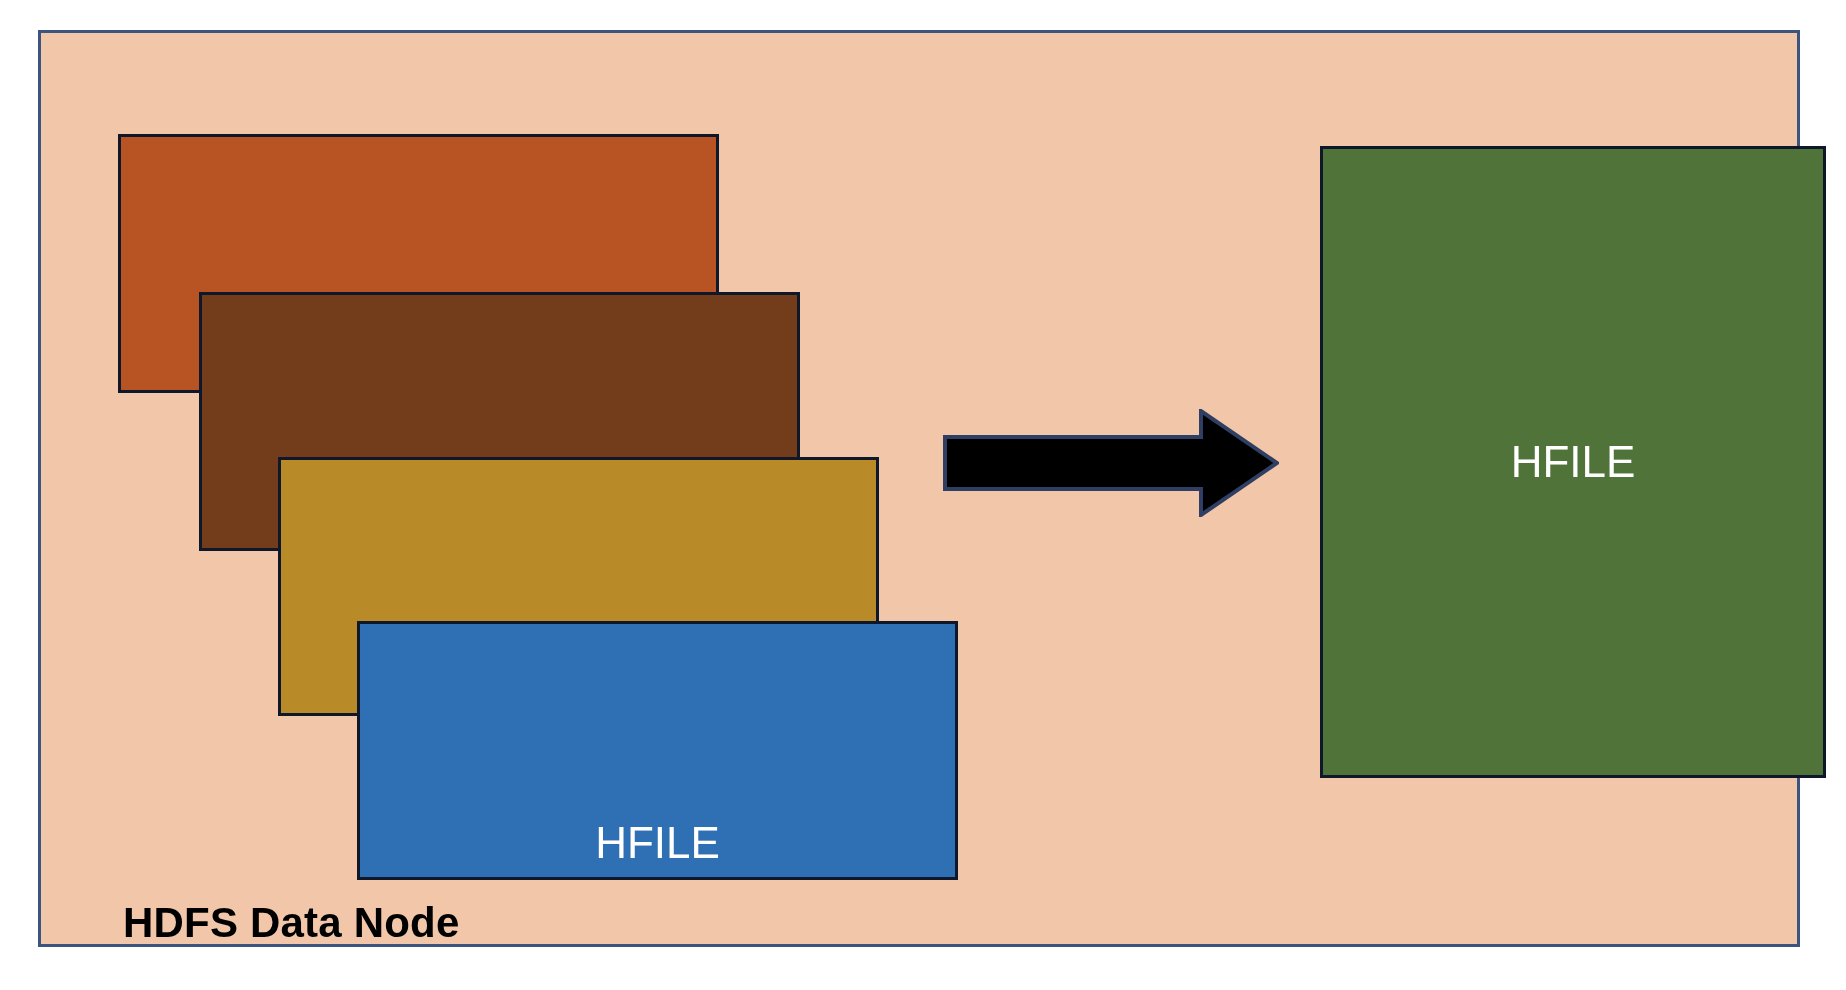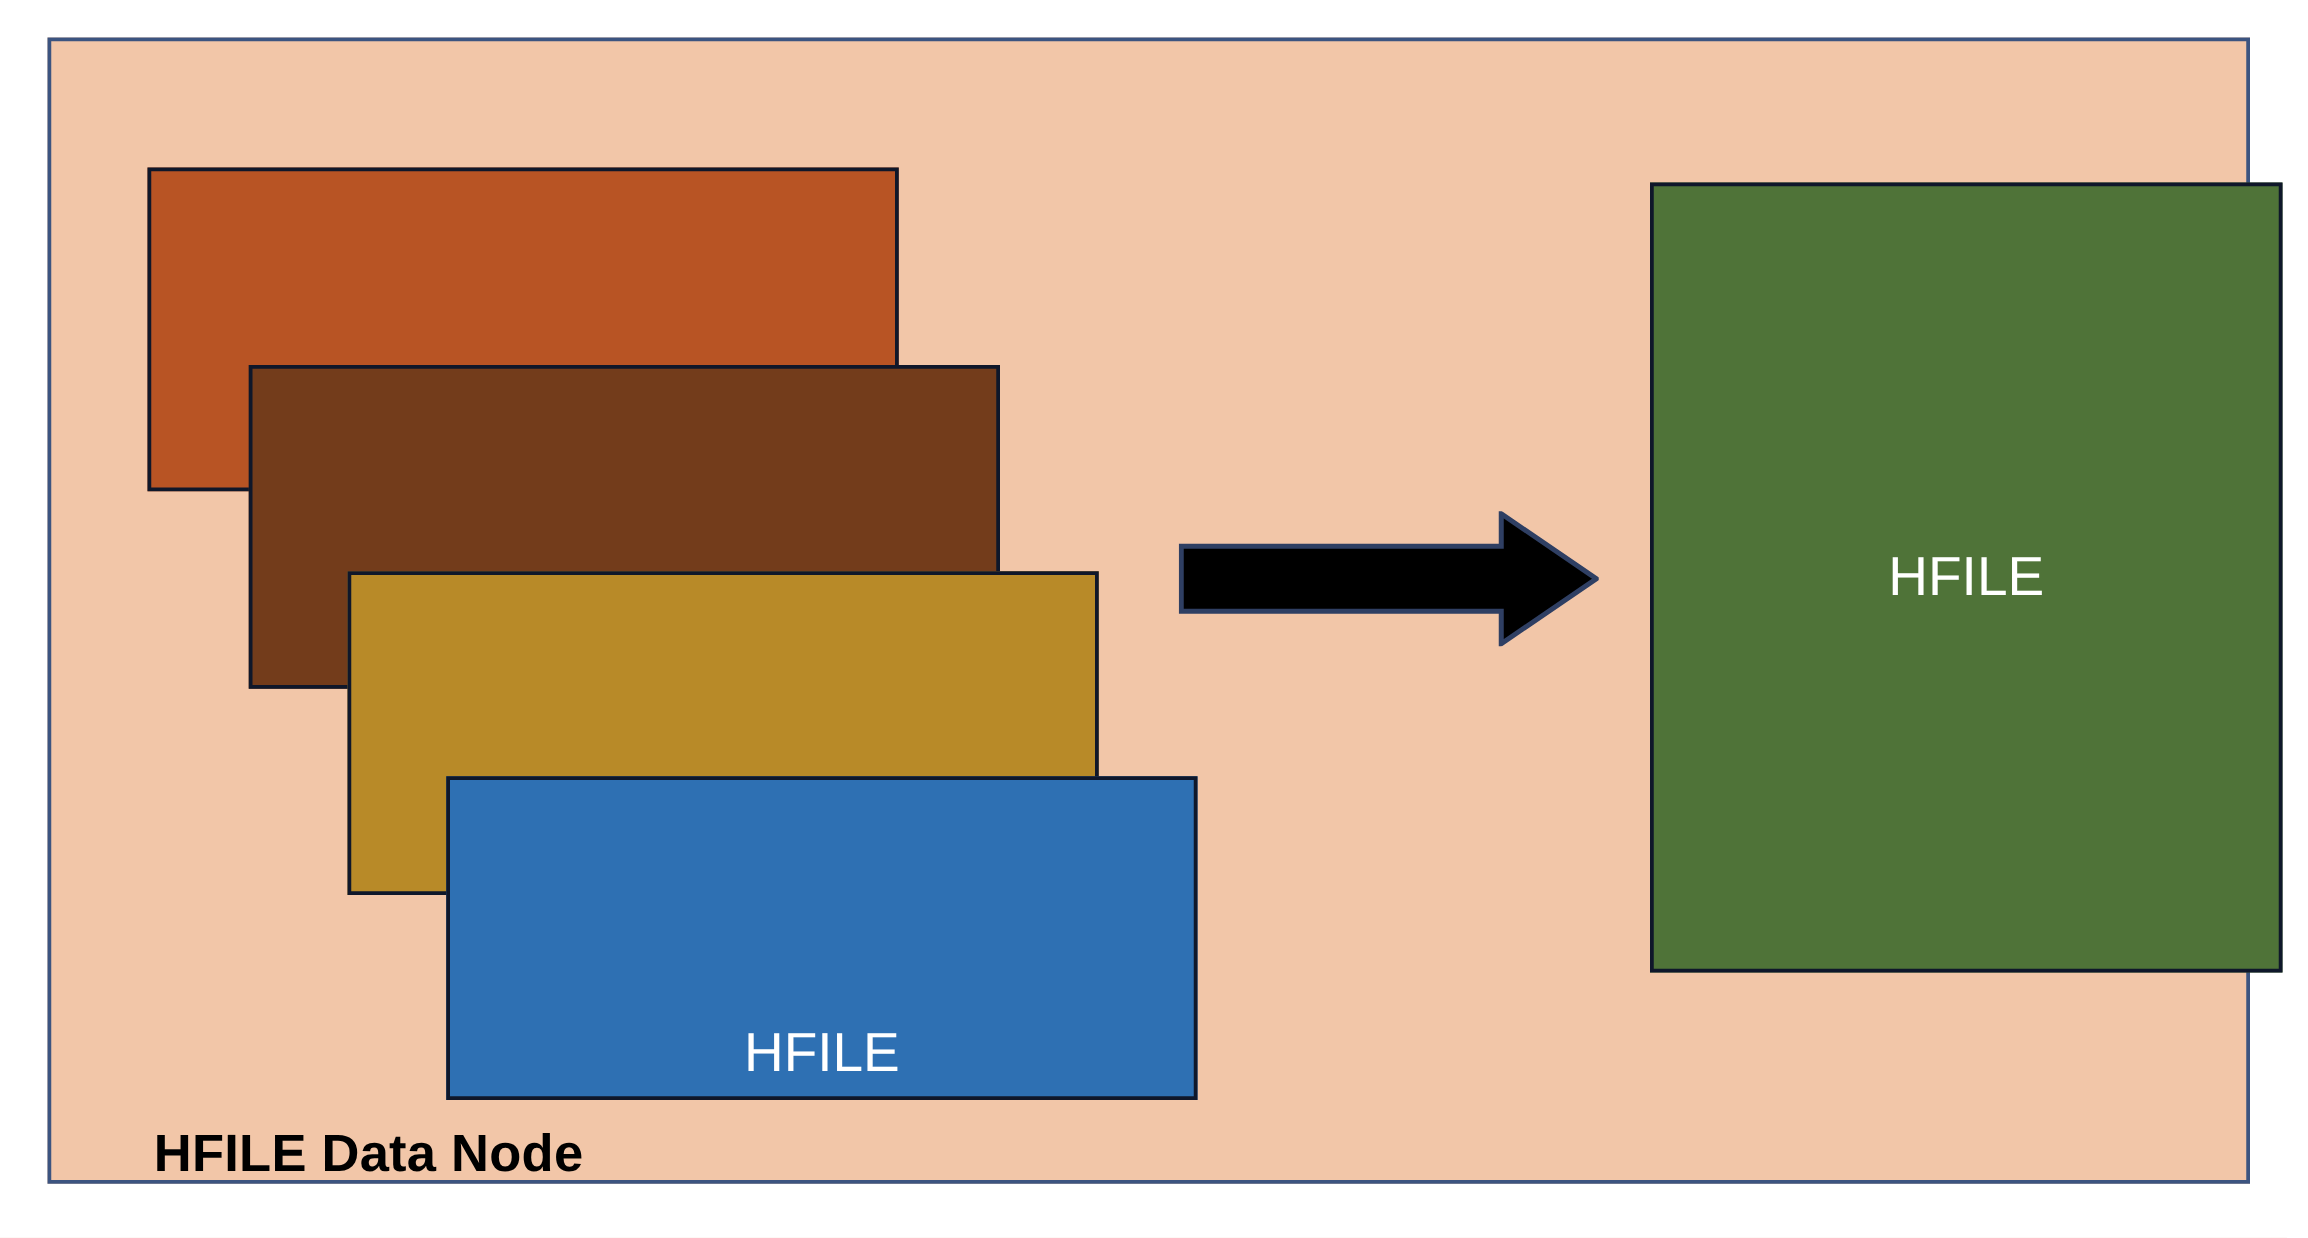--- a/index.html
+++ b/index.html
@@ -120,17 +120,17 @@
     <div class="arrow">
       <svg viewBox="0 0 336 108" preserveAspectRatio="none">
         <polygon points="2,28 258,28 258,2 334,54 258,106 258,80 2,80" fill="#000000" stroke="#2f3f63" stroke-width="4"></polygon>
       </svg>
     </div>
 
     <div class="hfile" id="hfile-merged">
       <span class="hfile-label">HFILE</span>
     </div>
 
-    <div class="datanode-label">HFILE Data Node</div>
+    <div class="datanode-label">HDFS Data Node</div>
 
   </div>
 
 </div>
 
 </body></html>

